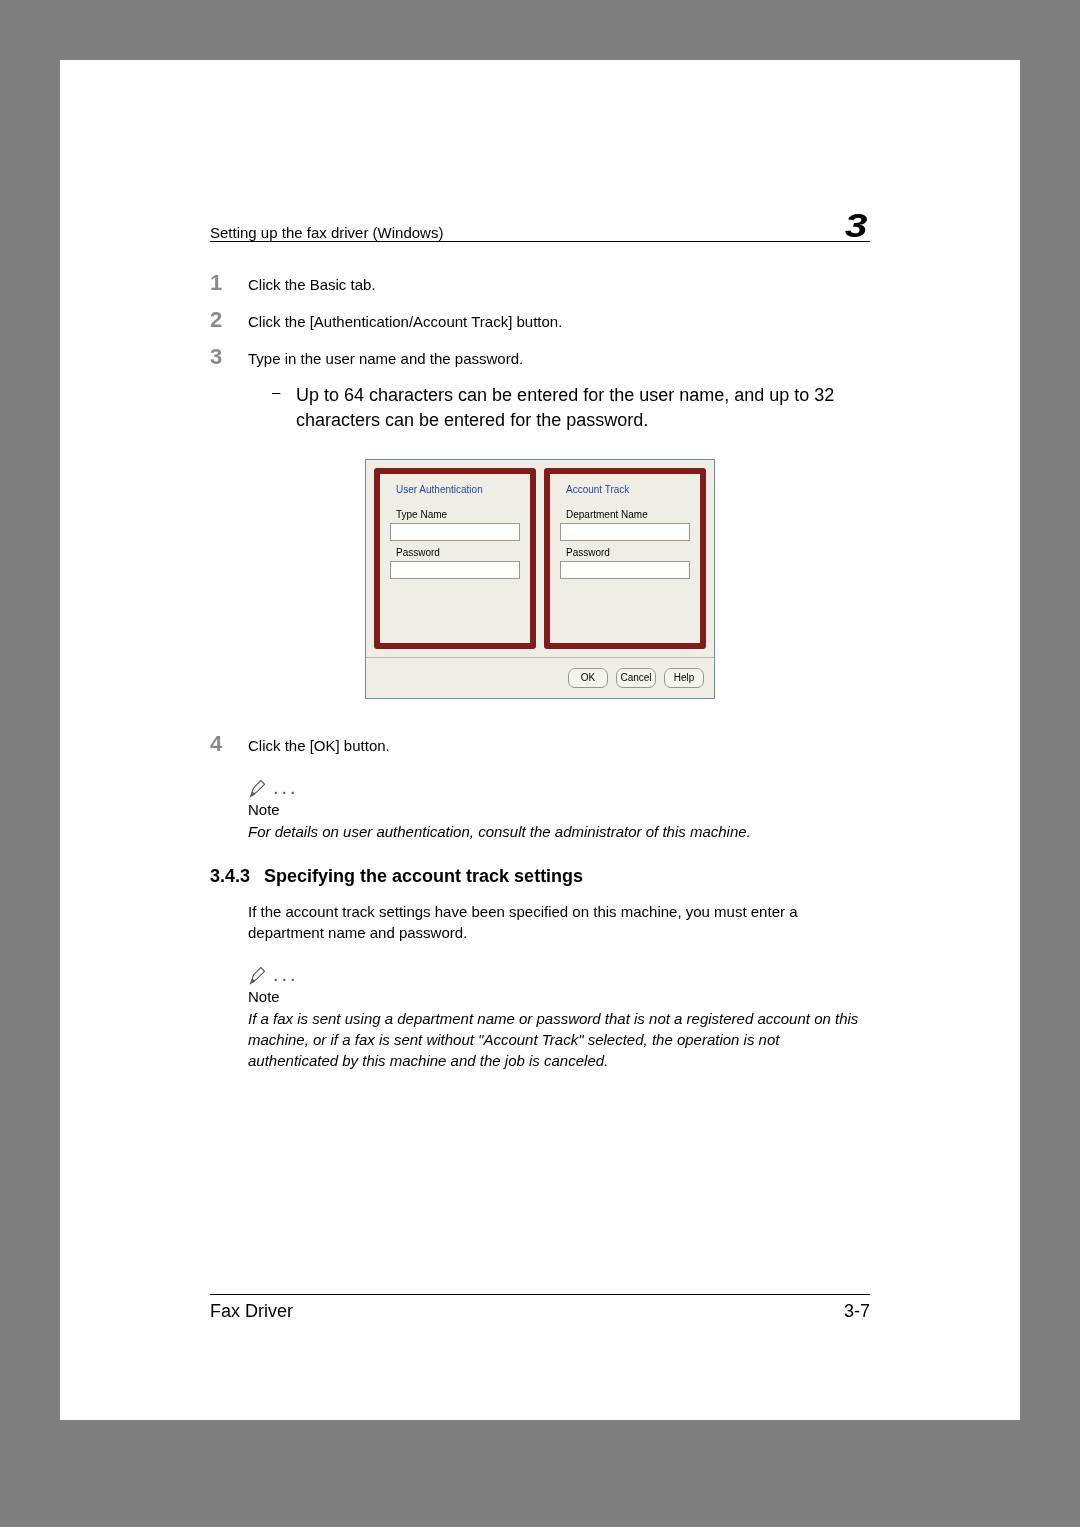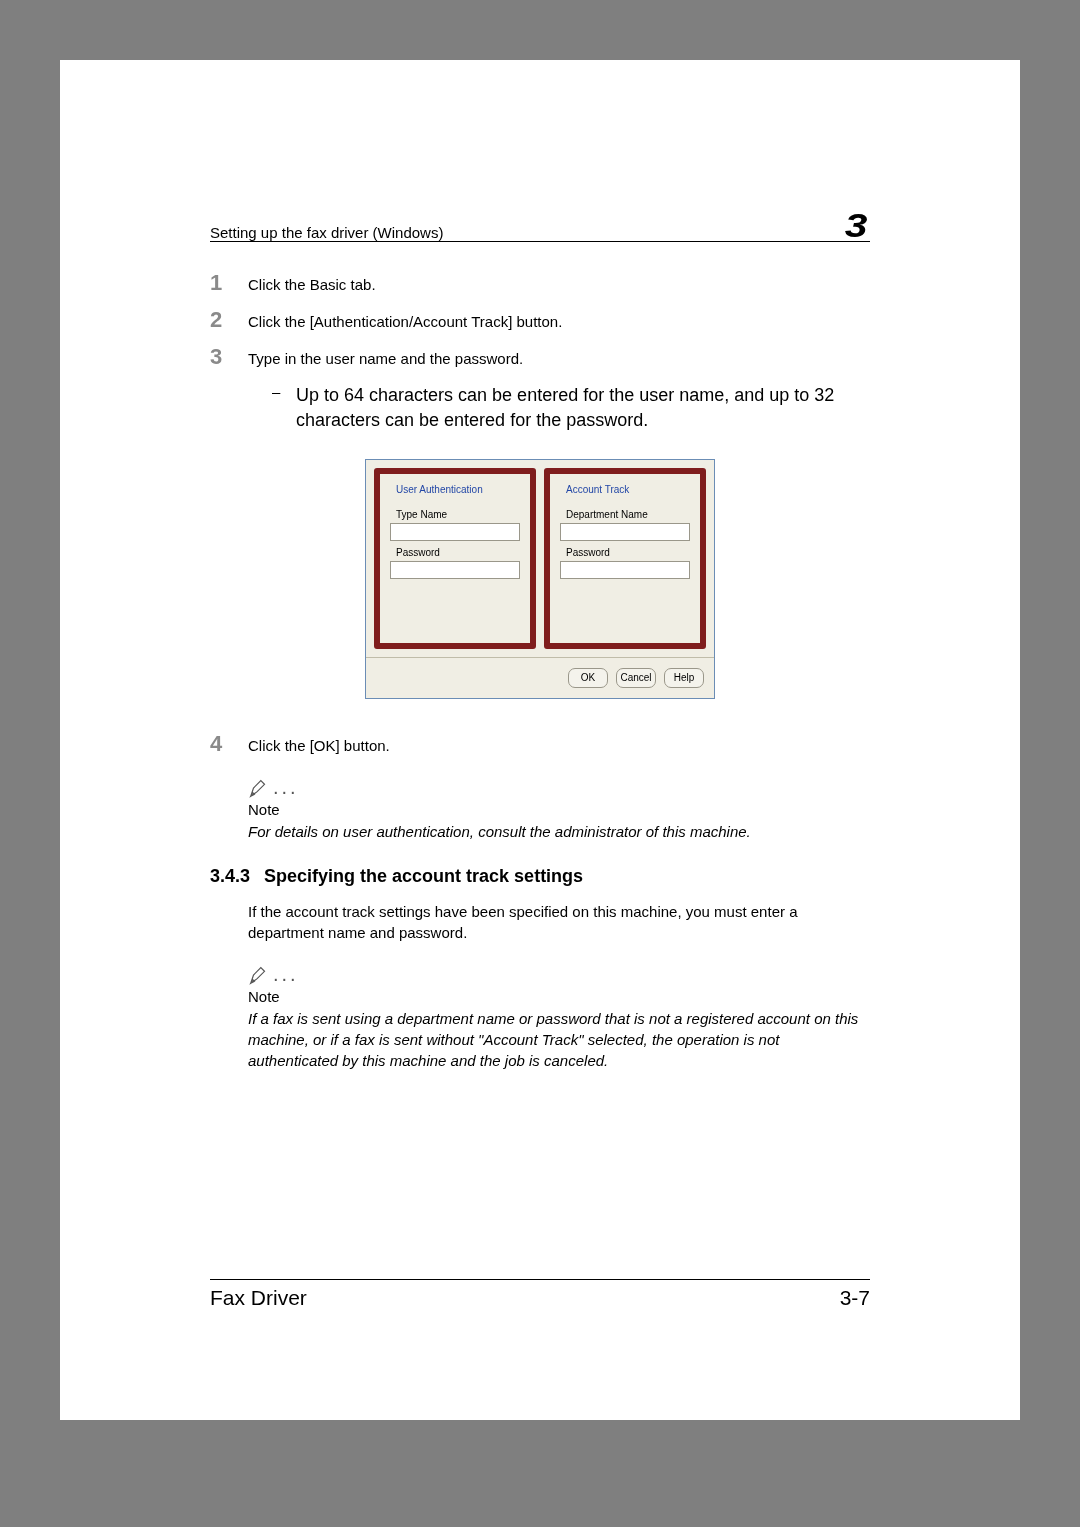--- a/index.html
+++ b/index.html
@@ -186,28 +186,28 @@
   }
   .section-num { display: inline-block; margin-right: 14px; }
   .body-text {
     margin-left: 38px;
     font-size: 15px;
     line-height: 1.4;
     margin-bottom: 14px;
   }
   .footer-row {
     position: absolute;
-    bottom: 110px;
+    bottom: 98px;
     left: 150px;
     right: 150px;
     display: flex;
     justify-content: space-between;
     border-top: 1px solid #000;
     padding-top: 6px;
-    font-size: 21px;
+    font-size: 18px;
   }
   .pencil-svg { width:22px; height:22px; }
 </style>
 </head>
 <body>
 
 <div class="page">
 
   <div class="header-row">
     <div class="header-title">Setting up the fax driver (Windows)</div>

